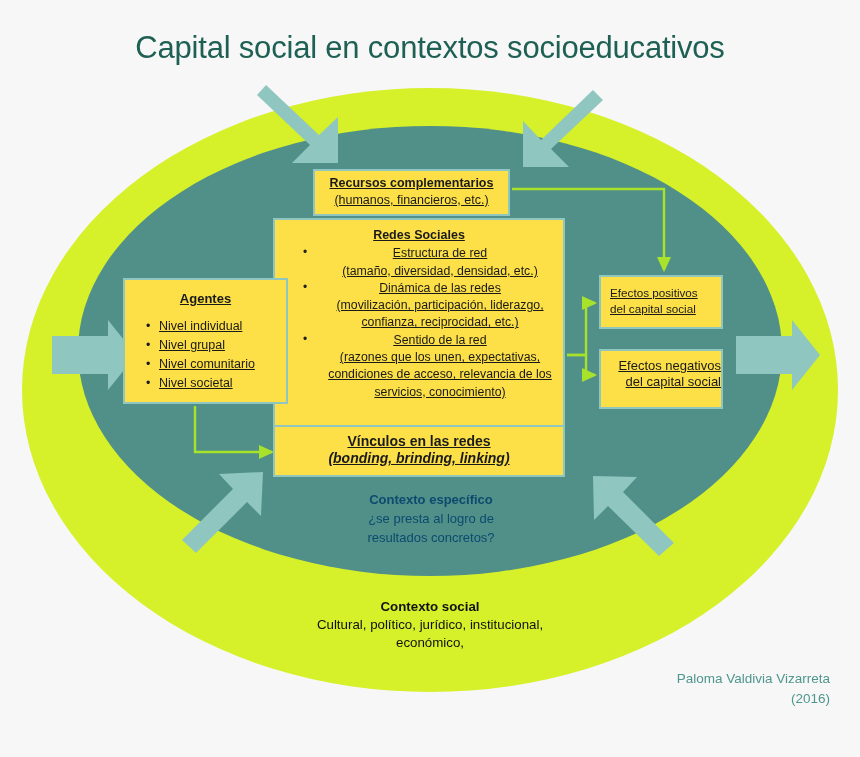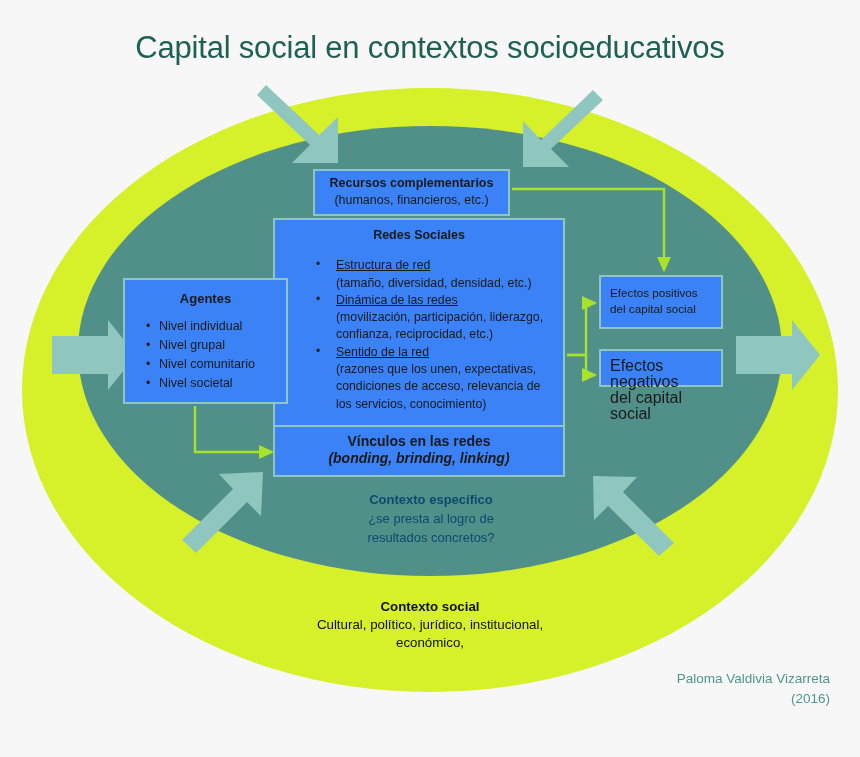--- a/index.html
+++ b/index.html
@@ -36,39 +36,40 @@
     background:#509089;
     border-radius:50%;
   }
 
   
   svg.layer{position:absolute;left:0;top:0;width:860px;height:757px;overflow:visible;}
 
   
   .box{
     position:absolute;
-    background:#3b82f6;
+    background:#fde047;
     border:2px solid #8fc7c0;
     box-sizing:border-box;
     color:#1a1a1a;
+    text-decoration:underline;
   }
   .box-title{font-weight:bold;text-align:center;}
 
   #box-recursos{
     left:313px;top:169px;width:197px;height:47px;
     padding-top:4px;font-size:12.5px;line-height:17px;text-align:center;
   }
   #box-recursos .sub{font-size:12.5px;}
 
   #box-redes{
     left:273px;top:218px;width:292px;height:209px;
     padding:7px 6px 0 6px;font-size:12.3px;line-height:17.3px;
   }
   #box-redes .box-title{font-size:12.5px;margin-bottom:1px;}
-  .bullets{list-style:none;margin:13px;padding:0;}
+  .bullets{list-style:none;margin:0;padding:0;text-align:center;}
   .bullets>li{position:relative;padding-left:42px;margin:0;}
   .bullets>li::before{
     content:"\2022";position:absolute;left:22px;top:-1px;font-size:12px;color:#222;
   }
   .bullets .hd{text-decoration:underline;}
   .bullets .det{display:block;}
 
   #box-vinculos{
     left:273px;top:427px;width:292px;height:50px;
     border-top:none;
@@ -88,22 +89,22 @@
   #box-agentes .box-title{font-size:13px;margin-bottom:9px;}
   .plainlist{list-style:none;margin:0;padding:0 0 0 13px;}
   .plainlist>li{position:relative;padding-left:13px;}
   .plainlist>li::before{content:"\2022";position:absolute;left:0;top:0;}
 
   #box-pos{
     left:599px;top:275px;width:124px;height:54px;
     padding:8px 0 0 9px;font-size:11.7px;line-height:16px;
   }
   #box-neg{
-    left:599px;top:349px;width:124px;height:38px;
-    padding:7px 0 0 9px;font-size:16px;line-height:16px;
+    left:599px;top:349px;width:124px;height:60px;
+    padding:7px 0 0 9px;font-size:13px;line-height:16px;text-align:right;
   }
 
   
   .ctx-esp{
     position:absolute;left:300px;top:490px;width:262px;
     text-align:center;color:#0c4a6e;font-size:13px;line-height:19px;
   }
   .ctx-esp .hd{font-weight:bold;}
 
   .ctx-gen{

